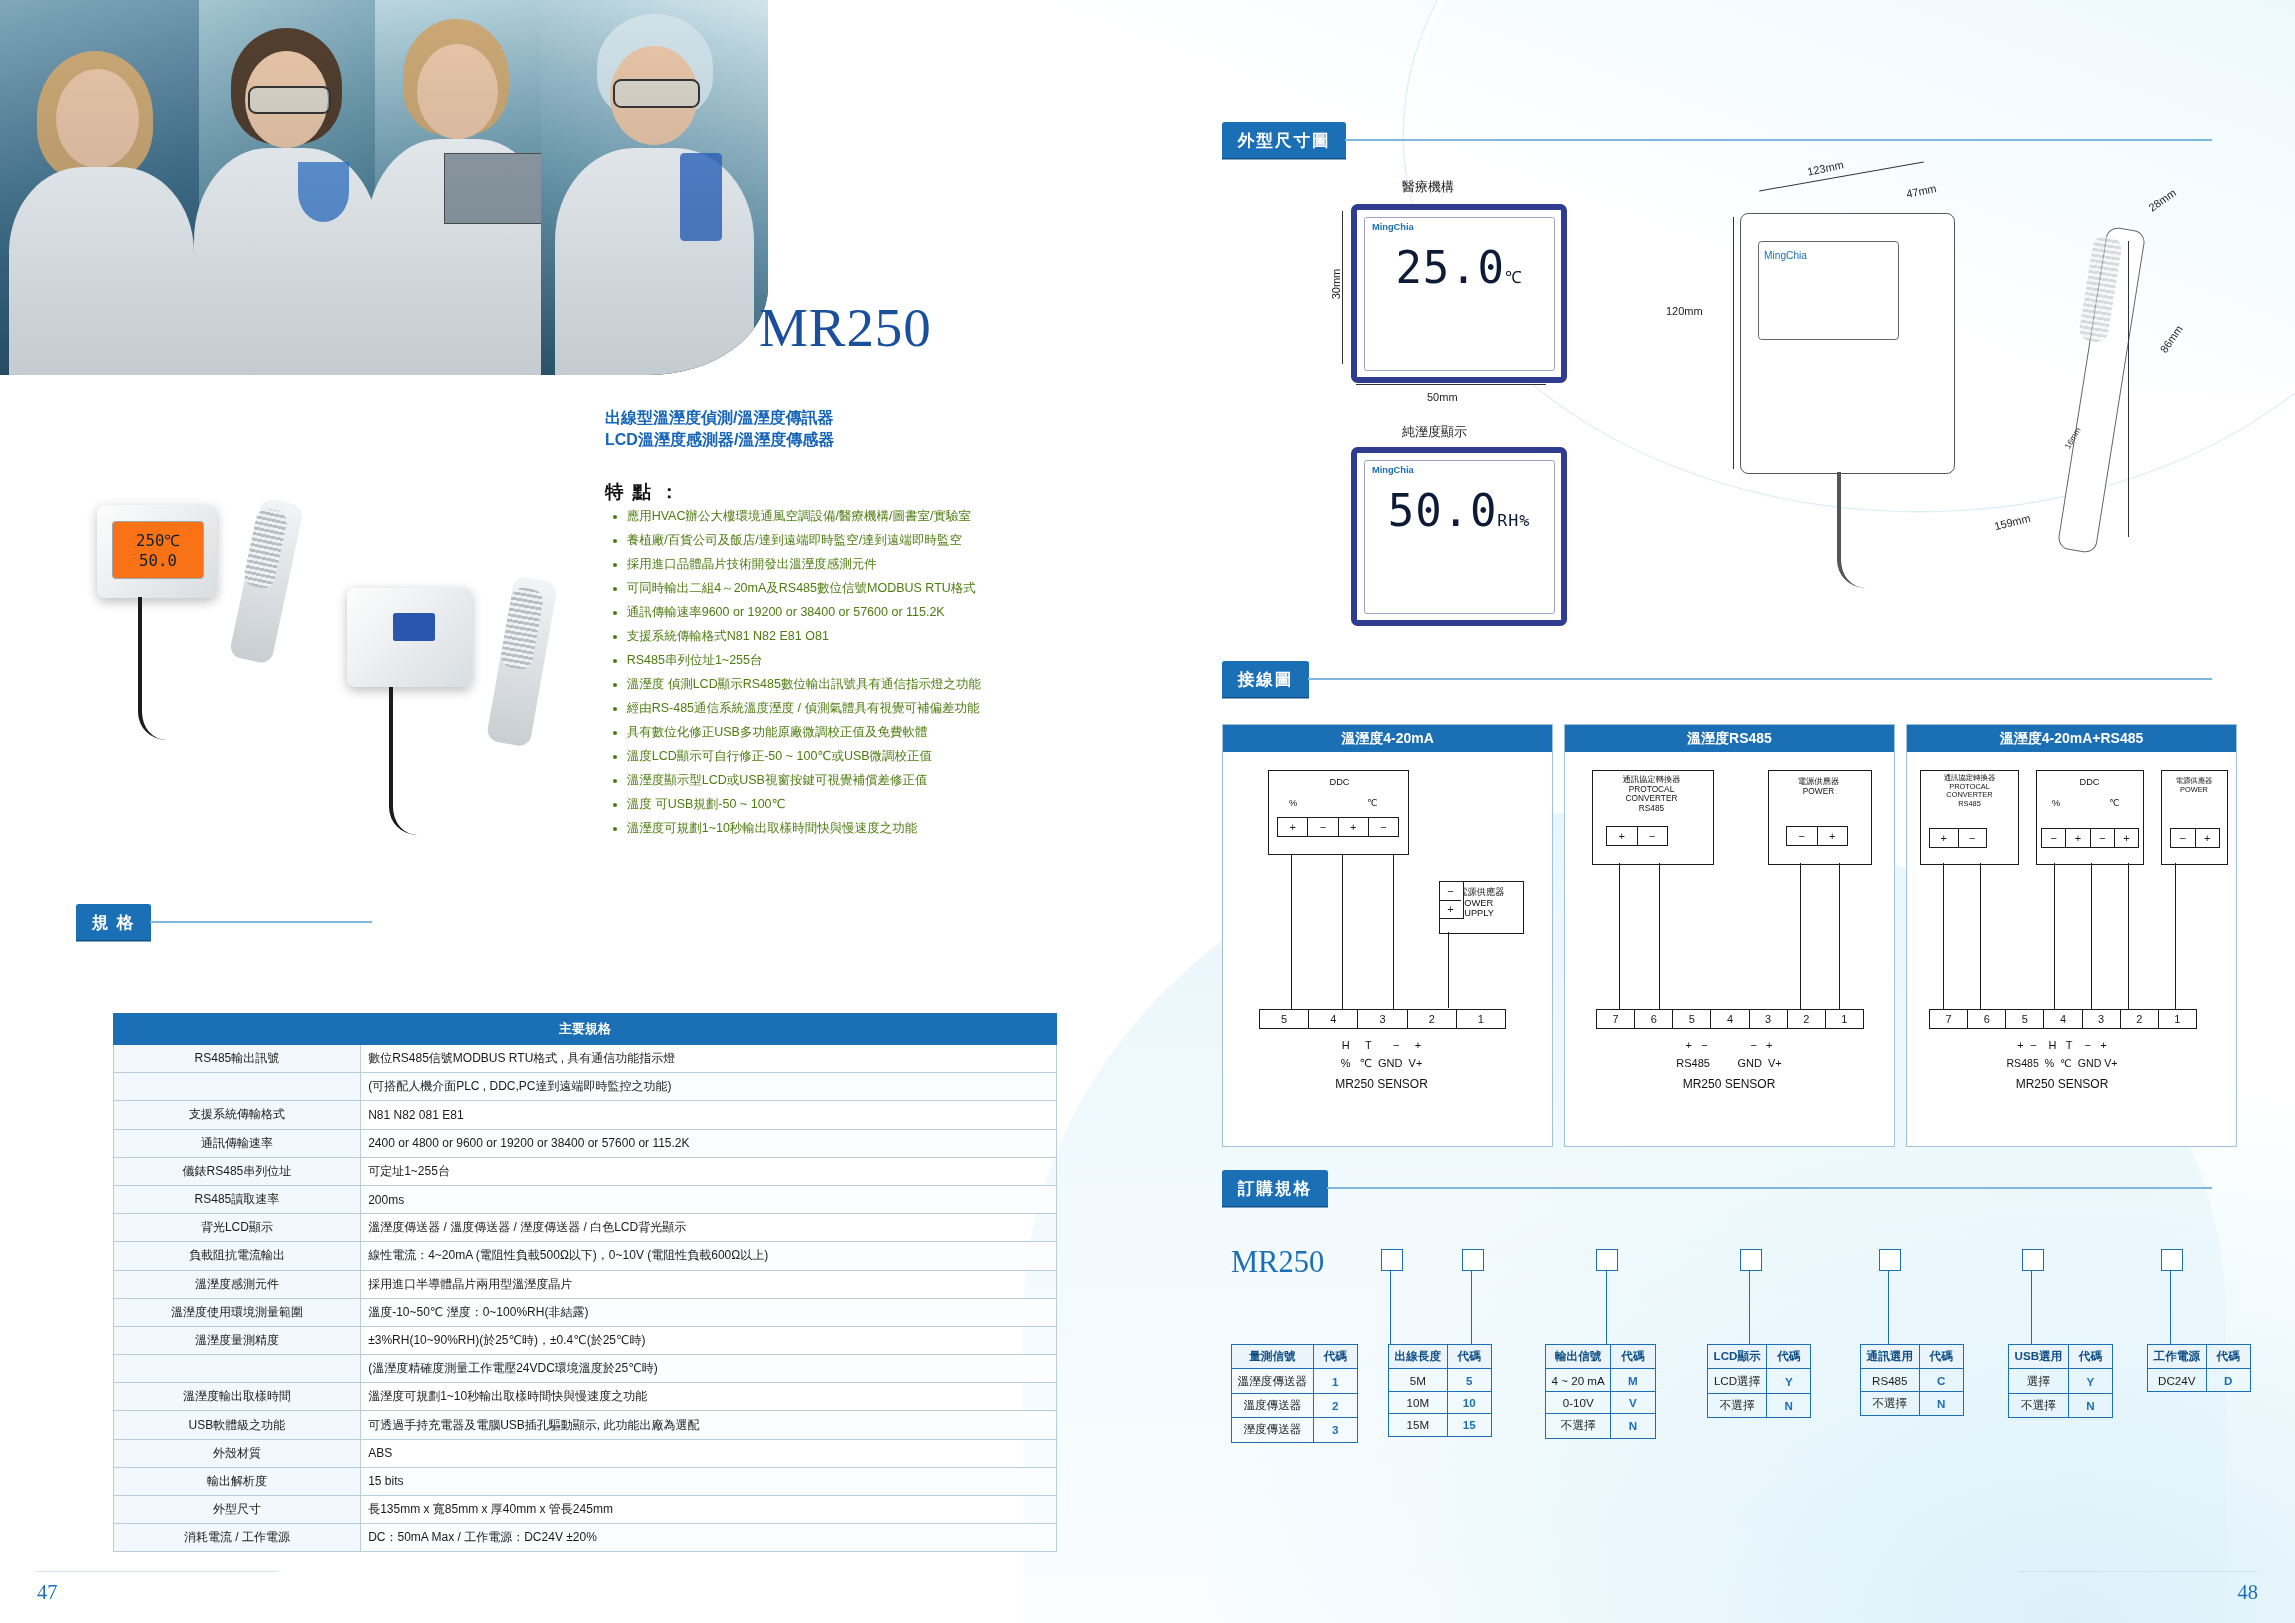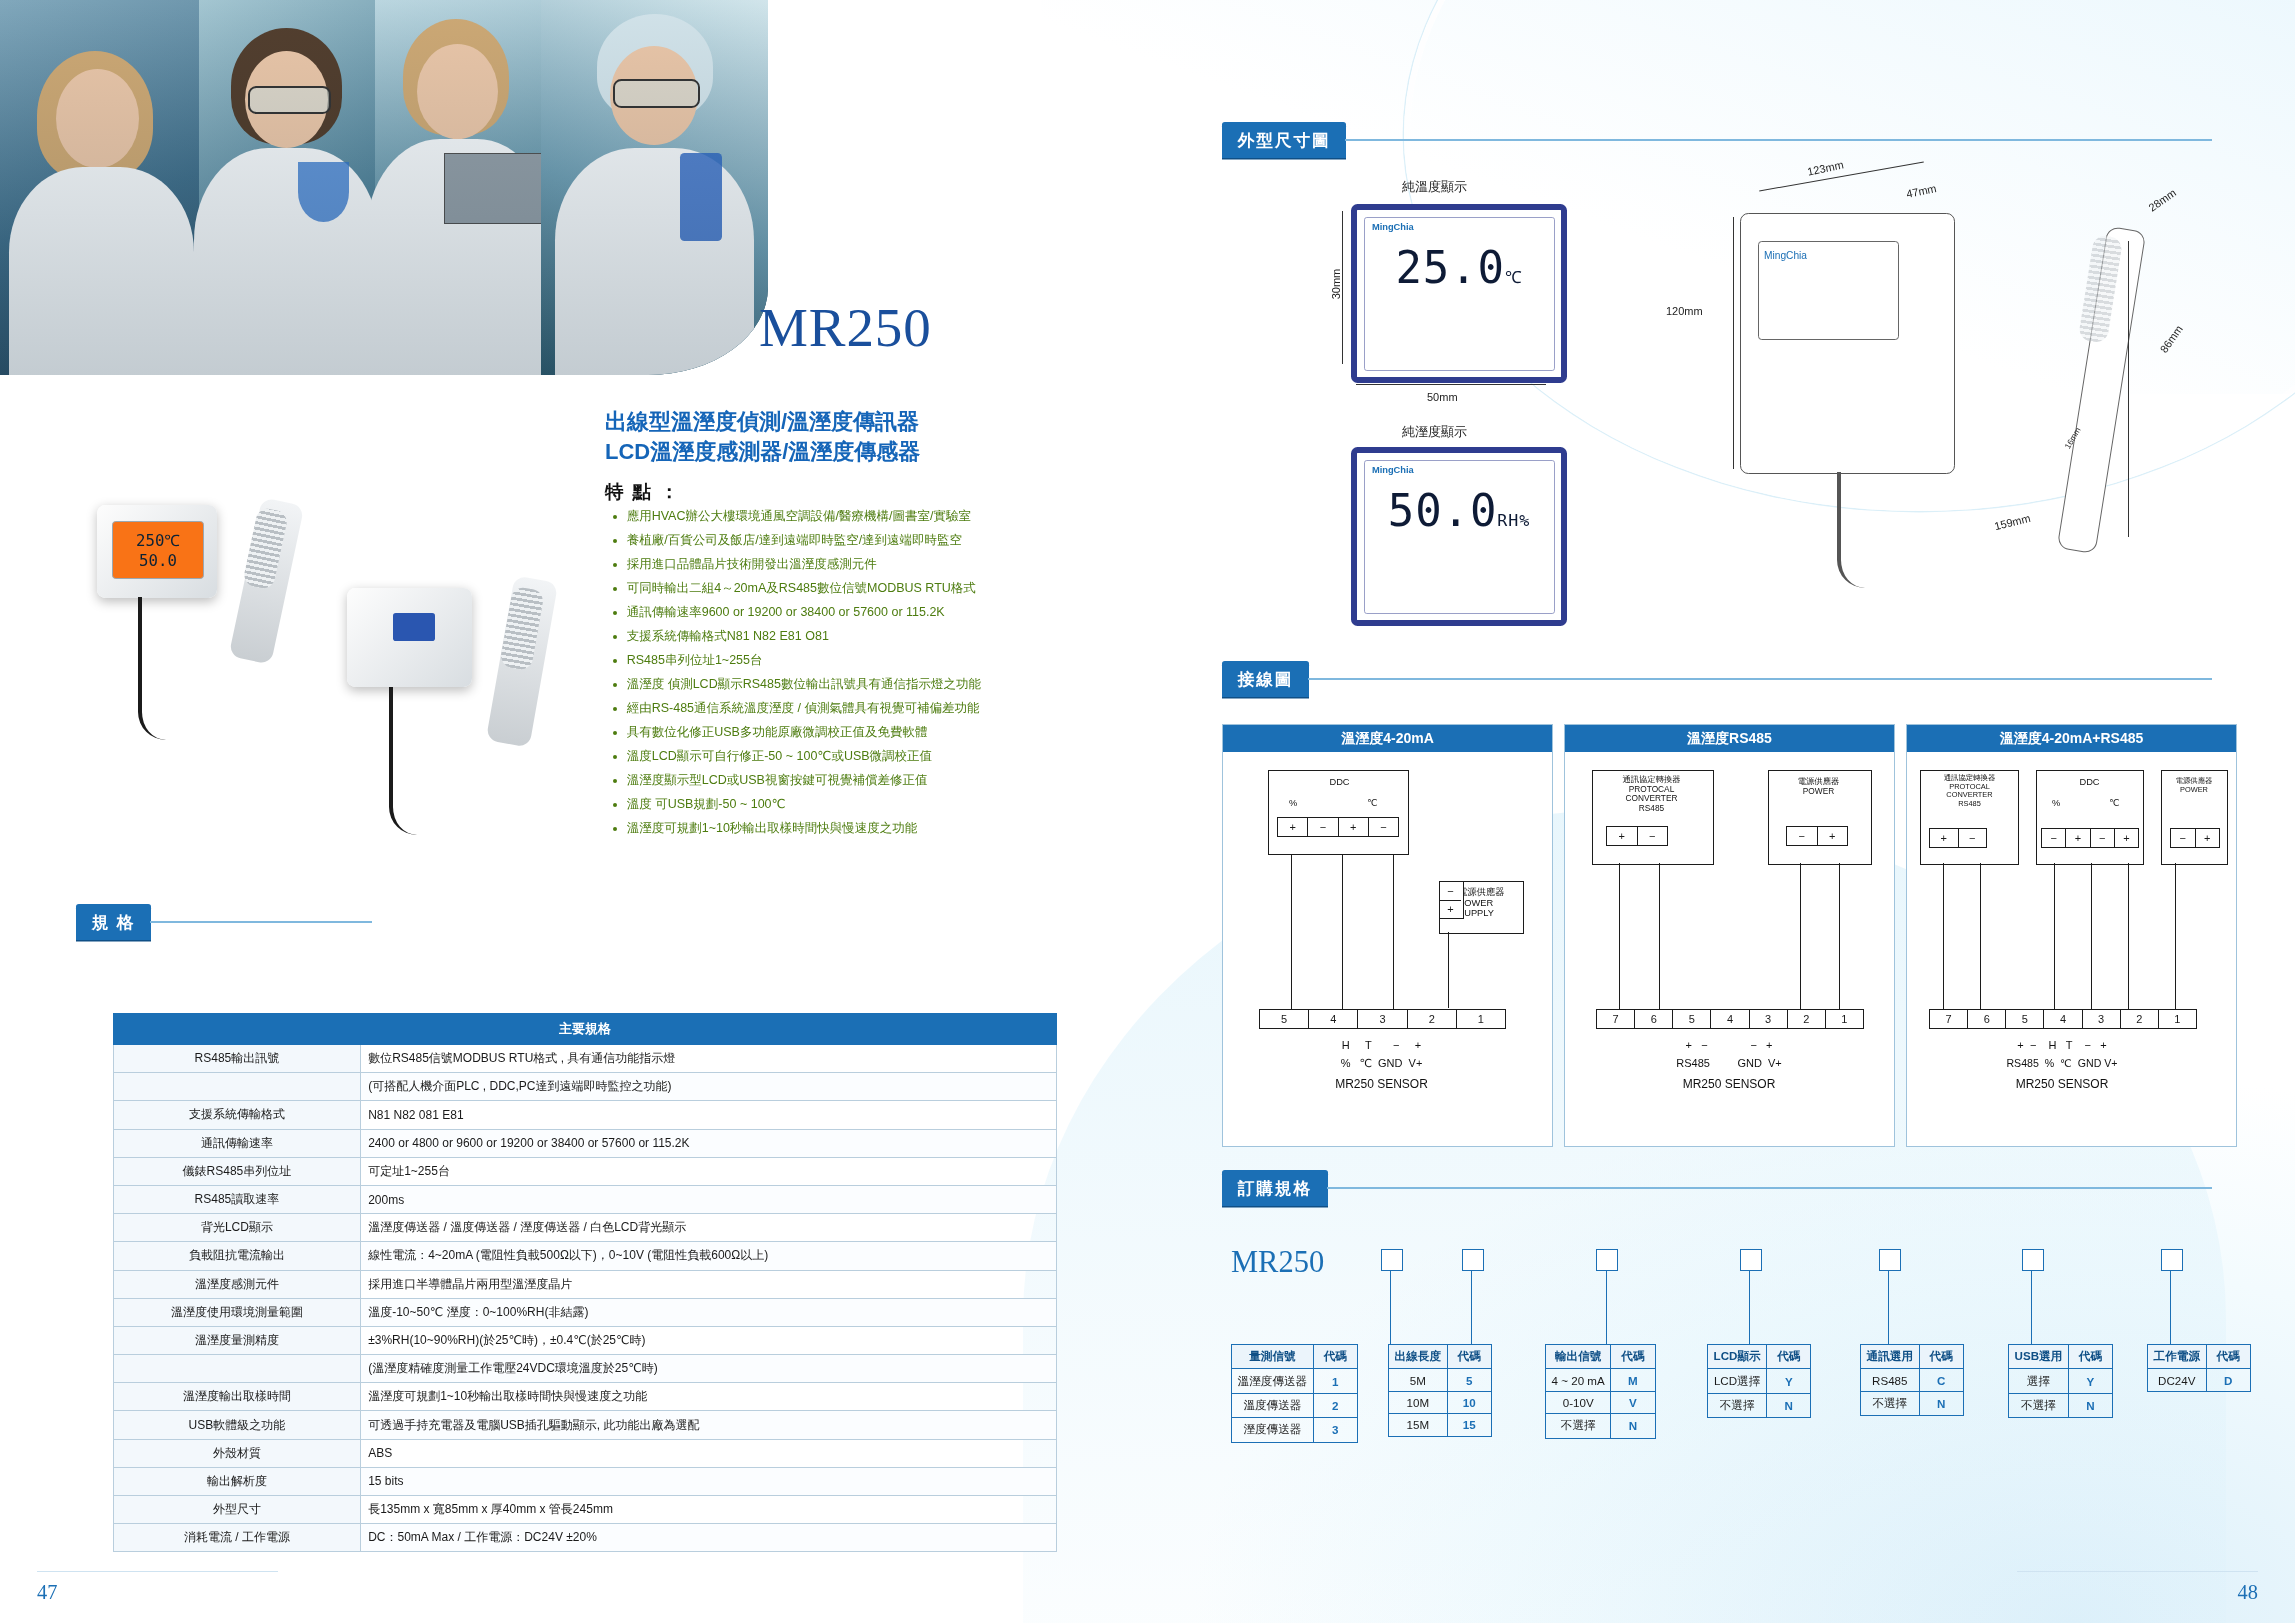--- a/index.html
+++ b/index.html
@@ -49,21 +49,21 @@
   .flask{position:absolute;background:rgba(40,110,200,.75);border-radius:0 0 50% 50%;}
   .photo-tint{position:absolute;inset:0;background:linear-gradient(180deg,rgba(255,255,255,.05),rgba(10,40,60,.20));}
   
   .product-title{
     position:absolute;left:759px;top:296px;
     font-family:"Liberation Serif","DejaVu Serif",serif;
     font-size:55px;color:#1a4f9c;letter-spacing:0.9px;
   }
   .subtitle{
     position:absolute;left:605px;top:407px;width:602px;
-    font-size:22px;line-height:1.35;color:#1565b8;font-weight:bold;
+    font-size:16px;line-height:1.35;color:#1565b8;font-weight:bold;
   }
   .features-head{
     position:absolute;left:605px;top:479px;
     font-size:18.5px;font-weight:bold;color:#111;letter-spacing:1.9px;
   }
   .features{
     position:absolute;left:611px;top:504px;width:657px;
     font-size:12.5px;line-height:1.92;color:#4d7c0f;
   }
   .features li{margin:0;padding:0;}
@@ -301,21 +301,21 @@
     </tbody>
 </table>
 
 <div class="sec-head" style="left:1222px;top:123px;width:990px;">
   <div class="tab">外型尺寸圖</div>
   <div class="rule thin"></div>
 </div>
 
 <div>
 
-  <div class="dim-label" style="left:1402px;top:178px;font-size:13px;">純溫度顯示</div>
+  <div class="dim-label" style="left:1402px;top:178px;font-size:13px;">醫療機構</div>
   <div class="lcd-frame" style="left:1351px;top:204px;width:204px;height:167px;">
     <div class="lcd-inner">
       <div class="lcd-logo">MingChia</div>
       <div class="lcd-value">
         <span>25.0</span><span class="u">℃</span>
       </div>
     </div>
   </div>
   <div class="dim-label" style="left:1321px;top:278px;transform:rotate(-90deg);">30mm</div>
   <div class="dim-label" style="left:1427px;top:391px;">50mm</div>

